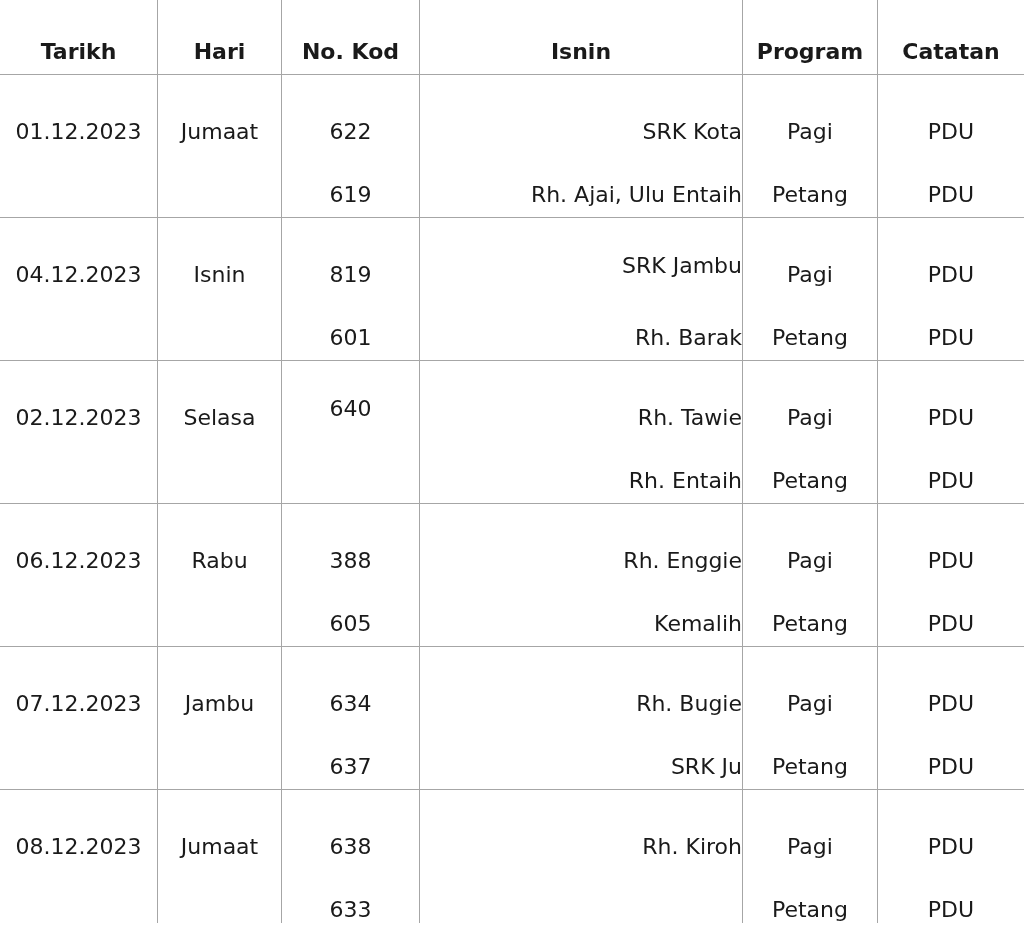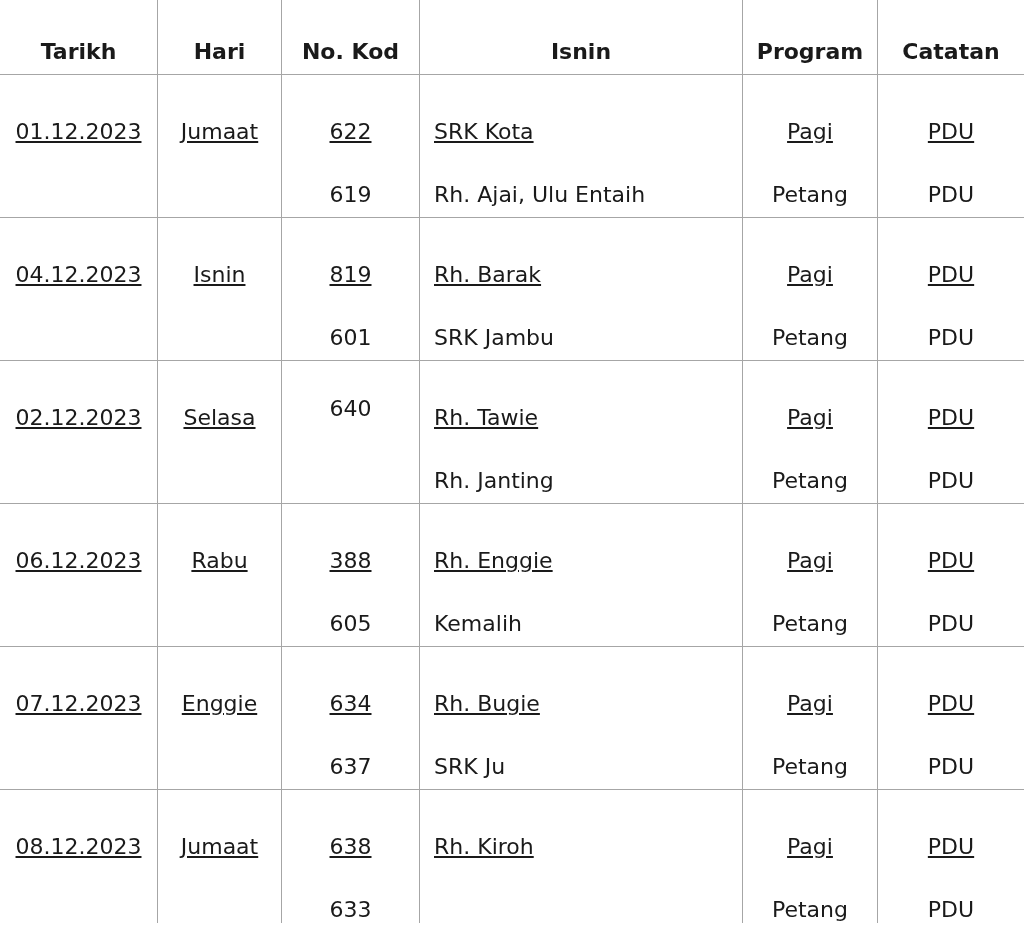--- a/index.html
+++ b/index.html
@@ -57,25 +57,25 @@
   .header-cell .hline {
     line-height: 32px;
     white-space: nowrap;
   }
 
   .line {
     line-height: 30px;
     text-align: center;
     white-space: nowrap;
   }
-  .line.r1 { margin-top: 42px; text-decoration: underline; }
+  .line.r1 { margin-top: 42px; }
   .line.r2 { margin-top: 33px; }
 
   .cell.col-lokasi .line {
-    text-align: left;
+    text-align: right;
     padding-left: 14px;
   }
 </style>
 </head>
 <body>
 
 <div class="page">
 
   <div class="row header-row">
     <div class="cell col-tarikh header-cell">
@@ -129,22 +129,22 @@
         <div class="line r1">04.12.2023</div>
       </div>
       <div class="cell col-hari">
         <div class="line r1">Isnin</div>
       </div>
       <div class="cell col-kod">
         <div class="line r1">819</div>
         <div class="line r2">601</div>
       </div>
       <div class="cell col-lokasi">
+        <div class="line r2">SRK Jambu</div>
         <div class="line r1">Rh. Barak</div>
-        <div class="line r2">SRK Jambu</div>
       </div>
       <div class="cell col-program">
         <div class="line r1">Pagi</div>
         <div class="line r2">Petang</div>
       </div>
       <div class="cell col-catatan last">
         <div class="line r1">PDU</div>
         <div class="line r2">PDU</div>
       </div>
     </div>
@@ -154,21 +154,21 @@
         <div class="line r1">02.12.2023</div>
       </div>
       <div class="cell col-hari">
         <div class="line r1">Selasa</div>
       </div>
       <div class="cell col-kod">
         <div class="line r2">640</div>
       </div>
       <div class="cell col-lokasi">
         <div class="line r1">Rh. Tawie</div>
-        <div class="line r2">Rh. Janting</div>
+        <div class="line r2">Rh. Entaih</div>
       </div>
       <div class="cell col-program">
         <div class="line r1">Pagi</div>
         <div class="line r2">Petang</div>
       </div>
       <div class="cell col-catatan last">
         <div class="line r1">PDU</div>
         <div class="line r2">PDU</div>
       </div>
     </div>
@@ -196,21 +196,21 @@
         <div class="line r1">PDU</div>
         <div class="line r2">PDU</div>
       </div>
     </div>
 
     <div class="row block-row">
       <div class="cell col-tarikh">
         <div class="line r1">07.12.2023</div>
       </div>
       <div class="cell col-hari">
-        <div class="line r1">Enggie</div>
+        <div class="line r1">Jambu</div>
       </div>
       <div class="cell col-kod">
         <div class="line r1">634</div>
         <div class="line r2">637</div>
       </div>
       <div class="cell col-lokasi">
         <div class="line r1">Rh. Bugie</div>
         <div class="line r2">SRK Ju</div>
       </div>
       <div class="cell col-program">

